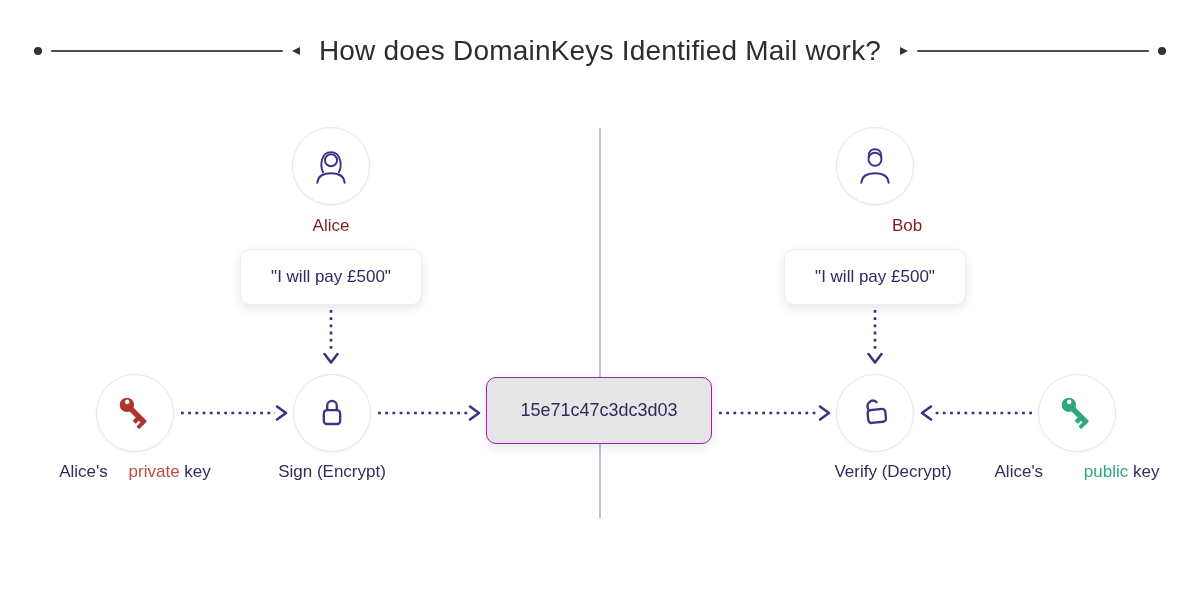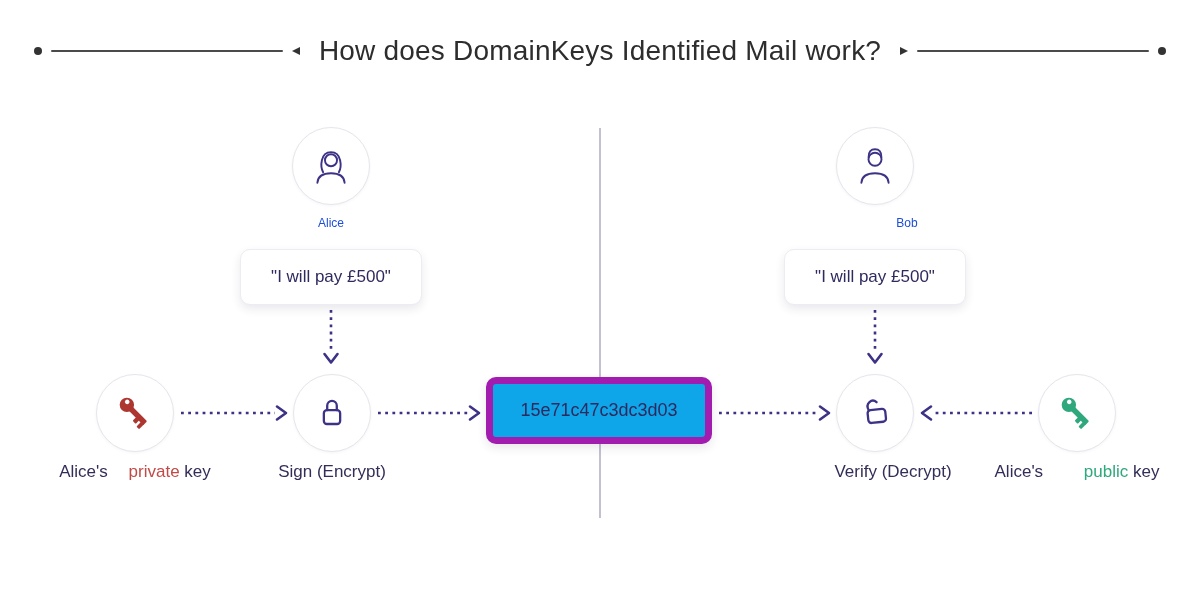--- a/index.html
+++ b/index.html
@@ -30,30 +30,30 @@
   h1.page-title { font-size:28px; font-weight:normal; color:var(--title);
     letter-spacing:.2px; margin:0 10px; white-space:nowrap; }
 
   
   .circle { position:absolute; width:78px; height:78px; border-radius:50%;
     background:#fff; border:1px solid var(--circle-border);
     display:flex; align-items:center; justify-content:center; z-index:3;
     box-shadow:0 1px 3px rgba(60,60,90,.05); }
 
   .person-name { position:absolute; top:216px; transform:translateX(-50%);
-    font-size:12px; color:#1d4ed8; z-index:3; }
+    font-size:17px; color:#7f1d1d; z-index:3; }
 
   .msg-box { position:absolute; top:249px; width:182px; height:56px; background:#fff;
     border:1px solid #ececf2; border-radius:10px;
     box-shadow:0 4px 10px rgba(40,40,80,.10);
     display:flex; align-items:center; justify-content:center;
     font-size:17px; color:var(--text-dark); z-index:3; }
 
   .hash-box { position:absolute; left:486px; top:377px; width:226px; height:67px;
-    background:#0ea5e9; border:7px solid #a21caf; border-radius:10px;
+    background:#e5e5e5; border:1px solid #a21caf; border-radius:10px;
     box-shadow:0 4px 10px rgba(40,40,80,.10);
     display:flex; flex-direction:column; align-items:center; justify-content:center;
     font-size:18px; line-height:1.45; color:var(--text-dark); z-index:4; }
 
   .icon-label { position:absolute; top:462px; transform:translateX(-50%);
     font-size:17px; color:var(--label); white-space:nowrap; z-index:3; }
   .hl-red { color:var(--red-text);padding-left:16px; }
   .hl-green { color:var(--green);margin-left:36px; }
 
   .divider { position:absolute; left:599px; top:128px; width:2px; height:390px;

